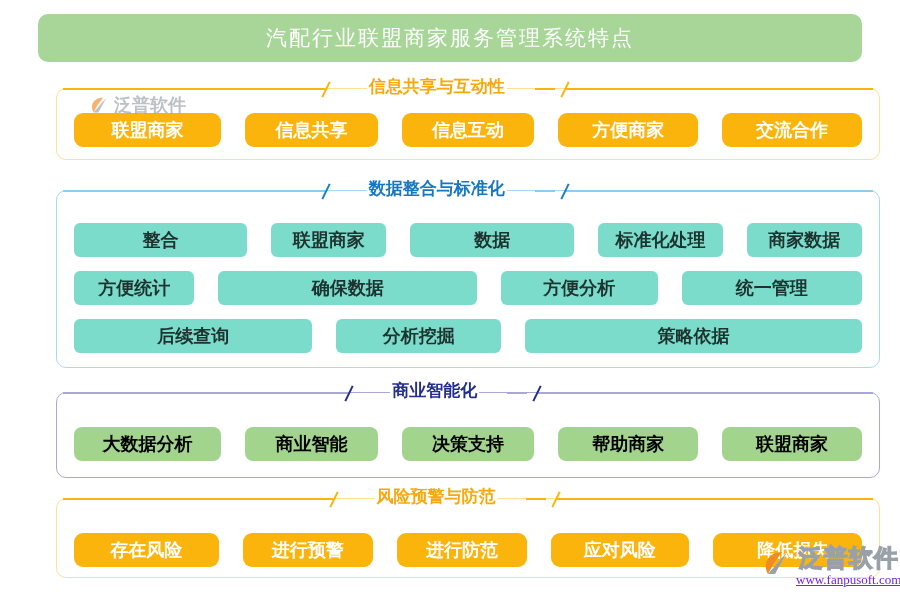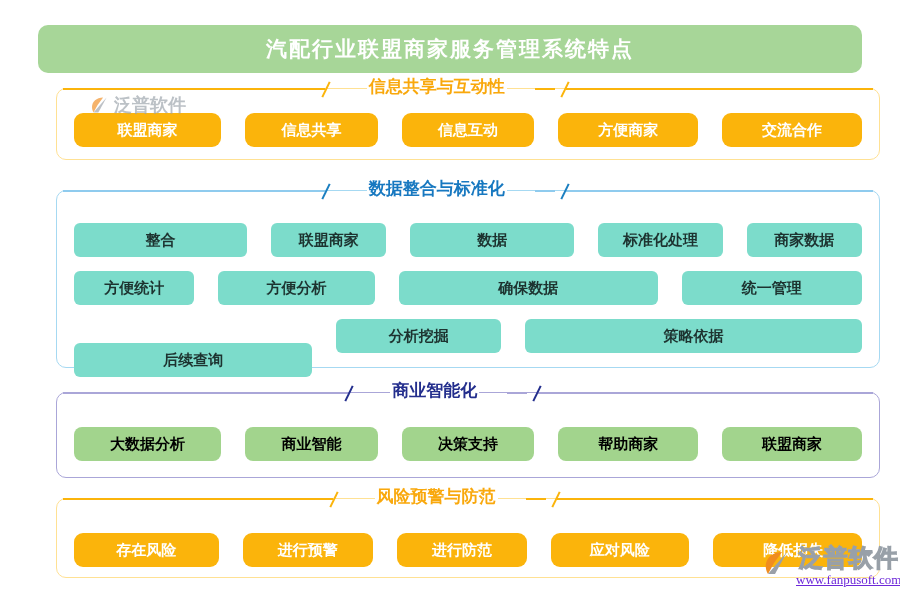--- a/index.html
+++ b/index.html
@@ -5,21 +5,21 @@
   html,body{margin:0;padding:0;background:#fff;}
   .canvas{
     width:900px;height:600px;position:relative;background:#ffffff;
     font-family:"Liberation Sans","DejaVu Sans",sans-serif;overflow:hidden;
   }
   
   .main-title{
     position:absolute;left:38px;top:14px;width:824px;height:48px;
     background:#a7d698;border-radius:10px;
     display:flex;align-items:center;justify-content:center;
-    color:#ffffff;font-size:21px;font-weight:bold;letter-spacing:2px;margin-top:11px;
+    color:#ffffff;font-size:21px;font-weight:normal;letter-spacing:2px;
   }
   
   .section{
     position:absolute;left:56px;width:824px;
     border-radius:10px;background:#fff;box-sizing:border-box;
   }
   .sec-title{
     position:absolute;top:-10px;left:6px;right:6px;height:20px;
     display:flex;align-items:center;z-index:2;
   }
@@ -29,21 +29,21 @@
   .tslash{width:2px;height:17px;transform:rotate(26deg);flex:none;}
   .tdash{width:20px;height:1.5px;flex:none;margin-right:9px;}
   .ttext{
     flex:none;margin:0 28px 0 40px;padding:0 2px;background:#ffffff;
     font-size:17px;font-weight:bold;transform:translateY(-3px);white-space:nowrap;
   }
   .rows{display:flex;flex-direction:column;gap:14px;}
   .btn-row{display:flex;gap:24px;padding:0 17px;}
   .chip{
     height:34px;display:flex;align-items:center;justify-content:center;
-    font-size:15px;font-weight:bold;border-radius:8px;flex-basis:0;
+    font-size:18px;font-weight:bold;border-radius:8px;flex-basis:0;
     white-space:nowrap;
   }
   
   .theme-orange{border:1px solid #ffe193;}
   .theme-orange .tline,.theme-orange .tdash{background:#fbb40b;}
   .theme-orange .tslash{background:#fbb40b;}
   .theme-orange .ttext{color:#f9a80c;}
   .theme-orange .chip{background:#fbb40b;color:#ffffff;border-radius:9px;}
   
   .theme-teal{border:1px solid #a6d9f2;}
@@ -118,26 +118,26 @@
     <div class="rows">
         <div class="btn-row">
           <div class="chip" style="flex-grow: 1.5;">整合</div>
           <div class="chip" style="flex-grow: 1;">联盟商家</div>
           <div class="chip" style="flex-grow: 1.42;">数据</div>
           <div class="chip" style="flex-grow: 1.08;">标准化处理</div>
           <div class="chip" style="flex-grow: 1;">商家数据</div>
         </div>
         <div class="btn-row">
           <div class="chip" style="flex-grow: 1;">方便统计</div>
+          <div class="chip" style="flex-grow: 2.15;">确保数据</div>
           <div class="chip" style="flex-grow: 1.3;">方便分析</div>
-          <div class="chip" style="flex-grow: 2.15;">确保数据</div>
           <div class="chip" style="flex-grow: 1.5;">统一管理</div>
         </div>
         <div class="btn-row">
-          <div class="chip" style="flex-grow: 1.45; margin-top: 24px;">后续查询</div>
+          <div class="chip" style="flex-grow: 1.45;">后续查询</div>
           <div class="chip" style="flex-grow: 1;">分析挖掘</div>
           <div class="chip" style="flex-grow: 2.05;">策略依据</div>
         </div>
       </div>
   </div>
 
   <div class="section theme-green" id="sec2">
     <div class="sec-title">
       <span class="tline left"></span>
       <span class="tslash"></span>

